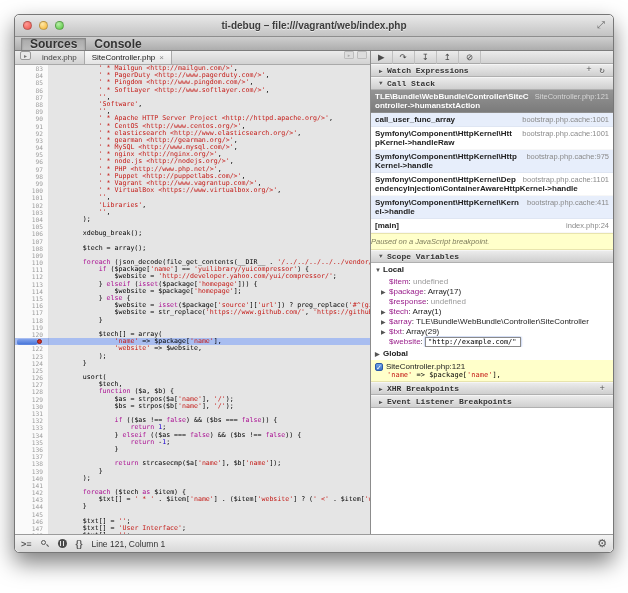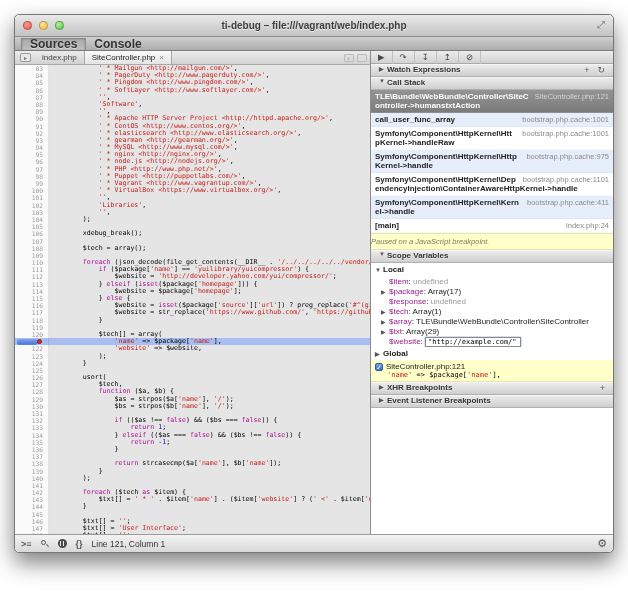--- a/index.html
+++ b/index.html
@@ -19,21 +19,21 @@
   .fsicon{position:absolute;right:8px;top:4px;font-size:10px;color:#666;}
   
   .toolbar{height:14px;flex:0 0 14px;background:linear-gradient(#cfcfcf,#adadad);border-bottom:1px solid #7d7d7d;
     display:flex;align-items:center;padding-left:6px;font-size:12px;font-weight:bold;color:#333;text-shadow:0 1px 0 rgba(255,255,255,.4);}
   .tb-seg{padding:0 8px;height:12px;line-height:12px;}
   .tb-seg.active{background:linear-gradient(#a9a9a9,#bdbdbd);border-left:1px solid #8a8a8a;border-right:1px solid #8a8a8a;box-shadow:inset 0 1px 2px rgba(0,0,0,.25);}
   
   .content{flex:1;display:flex;min-height:0;}
   .editor-col{flex:1;display:flex;flex-direction:column;min-width:0;border-right:1px solid #8c8c8c;}
   .strip{height:26px;flex:0 0 13px;background:linear-gradient(#ececec,#d2d2d2);border-bottom:1px solid #a9a9a9;
-    display:flex;align-items:center;font-size:8px;color:#3a3a3a;}
+    display:flex;font-size:8px;color:#3a3a3a;}
   .navbtn{width:11px;height:9px;border:1px solid #9a9a9a;background:#e8e8e8;border-radius:2px;margin:0 4px 0 5px;
     font-size:6px;line-height:8px;text-align:center;color:#777;}
   .ftab{padding:0 7px;height:13px;line-height:13px;color:#444;}
   .ftab.active{background:linear-gradient(#fbfbfb,#e4e4e4);border-left:1px solid #a9a9a9;border-right:1px solid #a9a9a9;color:#222;}
   .ftab .close{color:#888;margin-left:4px;}
   .strip-spacer{flex:1;}
   .ghosticon{width:10px;height:8px;border:1px solid #bdbdbd;background:#ddd;border-radius:1px;margin-right:3px;font-size:5px;color:#aaa;text-align:center;line-height:7px;}
   
   .code-area{flex:1;overflow:hidden;background:#e5e5e5;font-family:"DejaVu Sans Mono","Liberation Mono",monospace;font-size:6.6px;line-height:7.2px;}
   .cl{display:flex;white-space:pre;height:7.2px;}
@@ -45,21 +45,21 @@
   .ptr{position:absolute;left:2px;top:0.5px;width:24px;height:6px;border-radius:2px;
     background:linear-gradient(#85a5ec,#3f6fd6);clip-path:polygon(0 0,78% 0,100% 50%,78% 100%,0 100%);display:inline-block;}
   .bpdot{position:absolute;left:22px;top:1px;width:5px;height:5px;border-radius:50%;background:#d0352b;border:0.5px solid #8e1710;display:inline-block;}
   
   .sidebar{flex:0 0 242px;display:flex;flex-direction:column;background:#fff;min-height:0;}
   .dbg-toolbar{height:13px;flex:0 0 13px;background:linear-gradient(#ececec,#d2d2d2);border-bottom:1px solid #a9a9a9;
     display:flex;align-items:center;font-size:9px;color:#4a4a4a;}
   .dbg-btn{padding:0 7px;border-right:1px solid #c0c0c0;height:13px;line-height:12px;font-size:8.5px;}
   .paused{margin-left:auto;margin-right:6px;font-size:8px;color:#333;margin-top:34px;}
   .sec-h{height:13px;flex:0 0 13px;background:linear-gradient(#ebebeb,#cfcfcf);border-bottom:1px solid #b0b0b0;border-top:1px solid #f5f5f5;
-    display:flex;align-items:flex-start;font-size:8px;font-weight:bold;color:#333;padding:0 8px;text-shadow:0 1px 0 rgba(255,255,255,.5);}
+    display:flex;align-items:center;font-size:8px;font-weight:bold;color:#333;padding:0 8px;text-shadow:0 1px 0 rgba(255,255,255,.5);font-family:Liberation Mono, monospace;}
   .tri{display:inline-block;width:8px;font-size:6px;color:#555;}
   .sec-btns{margin-left:auto;display:flex;gap:8px;font-weight:normal;color:#555;font-size:9px;}
   .frames{font-size:8px;}
   .frame{padding:2px 4px;overflow:hidden;border-bottom:1px solid rgba(0,0,0,.03);}
   .frame .loc{float:right;color:#8a8a8a;margin-left:6px;font-size:7.5px;}
   .frame .fname{font-weight:bold;color:#222;word-break:break-all;}
   .frame.alt{background:#e7eefb;}
   .frame.sel{background:linear-gradient(#949494,#7b7b7b);}
   .frame.sel .fname{color:#fff;}
   .frame.sel .loc{color:#d6d6d6;}

